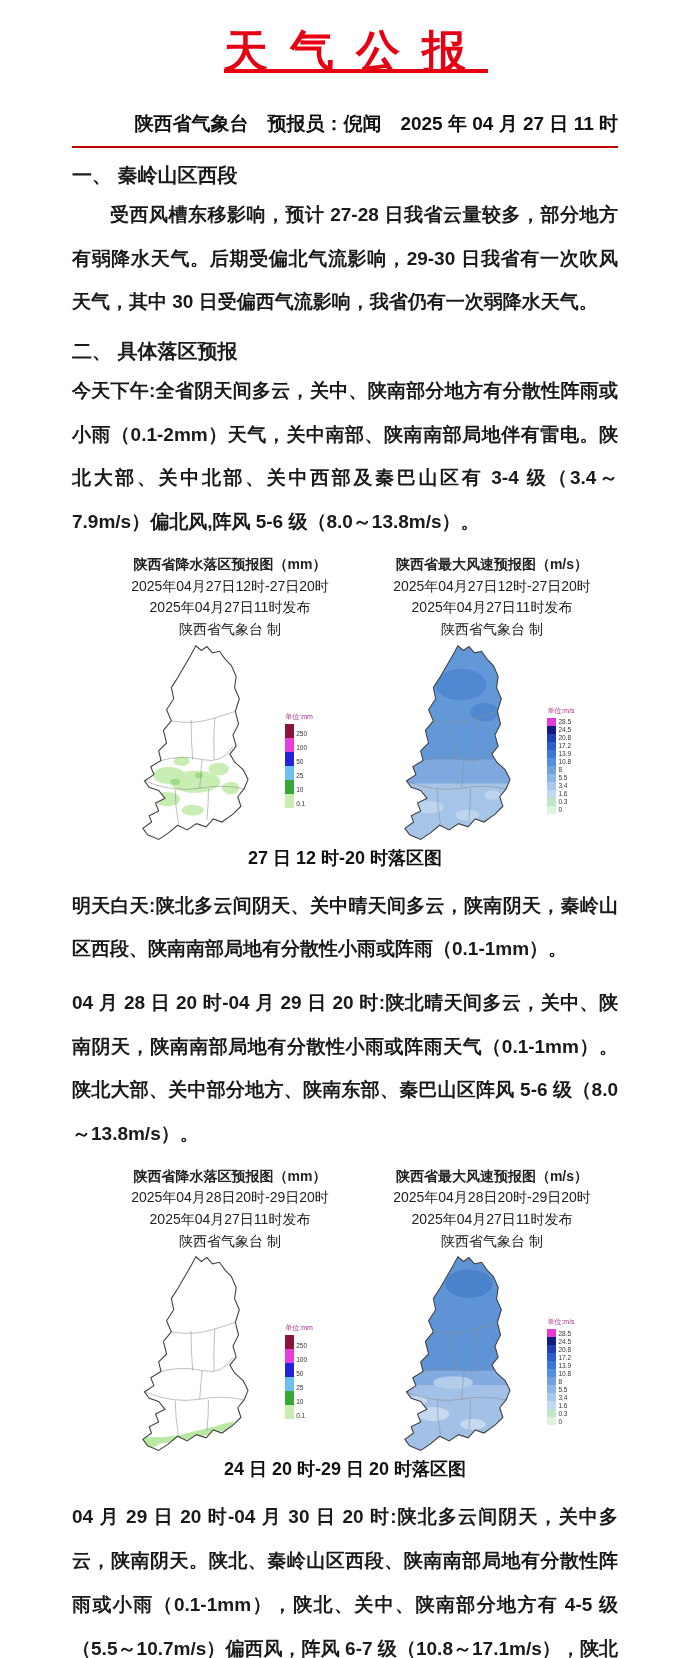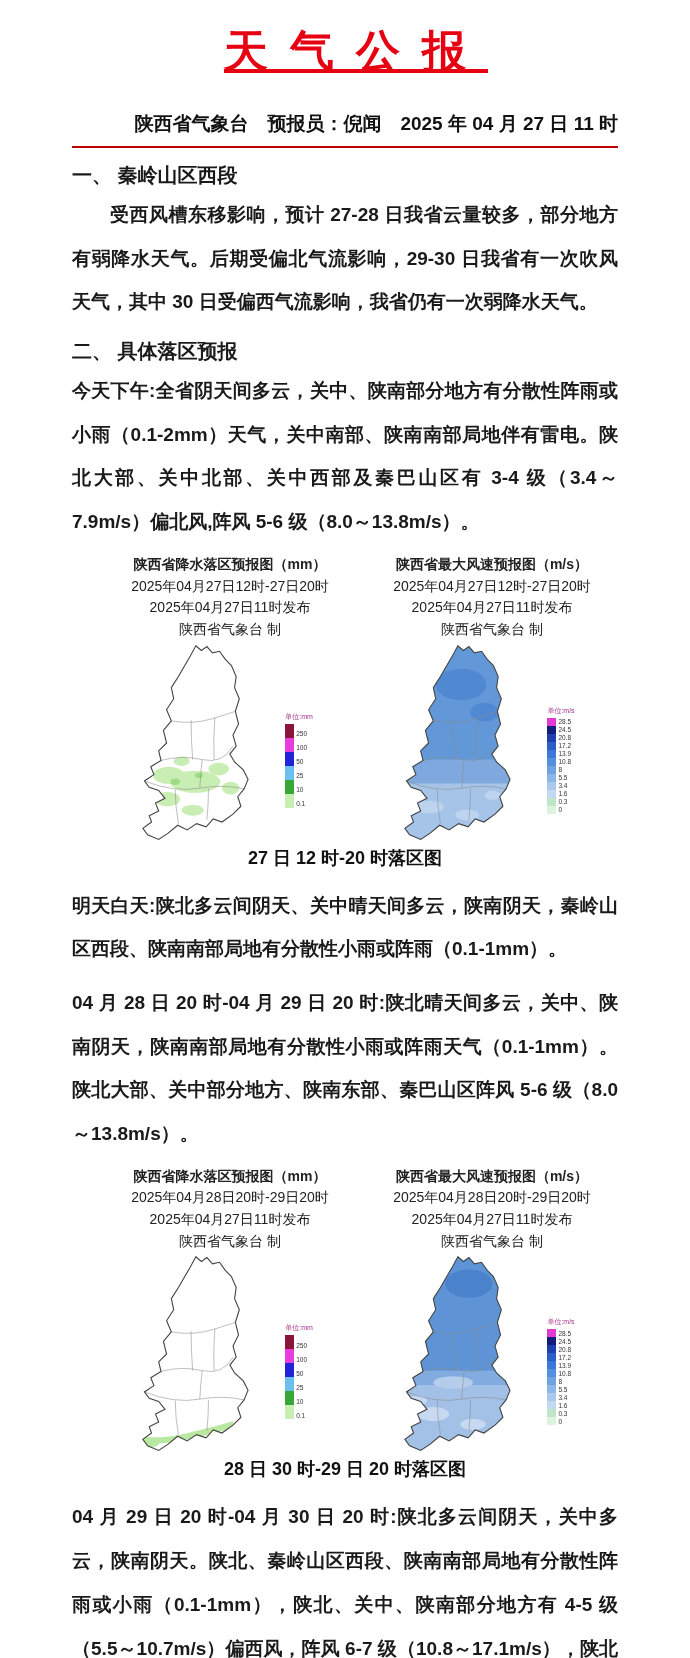--- a/index.html
+++ b/index.html
@@ -338,18 +338,18 @@
                 </div>
                 <div class="legend-row">
                   <span class="legend-swatch" style="background: rgb(221, 243, 221);"></span>
                   <span class="legend-label">0</span>
                 </div>
               </div>
           </div>
         </div>
       </div>
     </div>
-    <div class="map-caption">28 日 30 时-29 日 20 时落区图</div>
+    <div class="map-caption">24 日 20 时-29 日 20 时落区图</div>
 
     <p class="body">04 月 29 日 20 时-04 月 30 日 20 时:陕北多云间阴天，关中多云，陕南阴天。陕北、秦岭山区西段、陕南南部局地有分散性阵雨或小雨（0.1-1mm），陕北、关中、陕南部分地方有 4-5 级（5.5～10.7m/s）偏西风，阵风 6-7 级（10.8～17.1m/s），陕北中西部可达 8 级（17.2m/s）以上。</p>
 
   </div>
 </div>
 
 </body></html>

